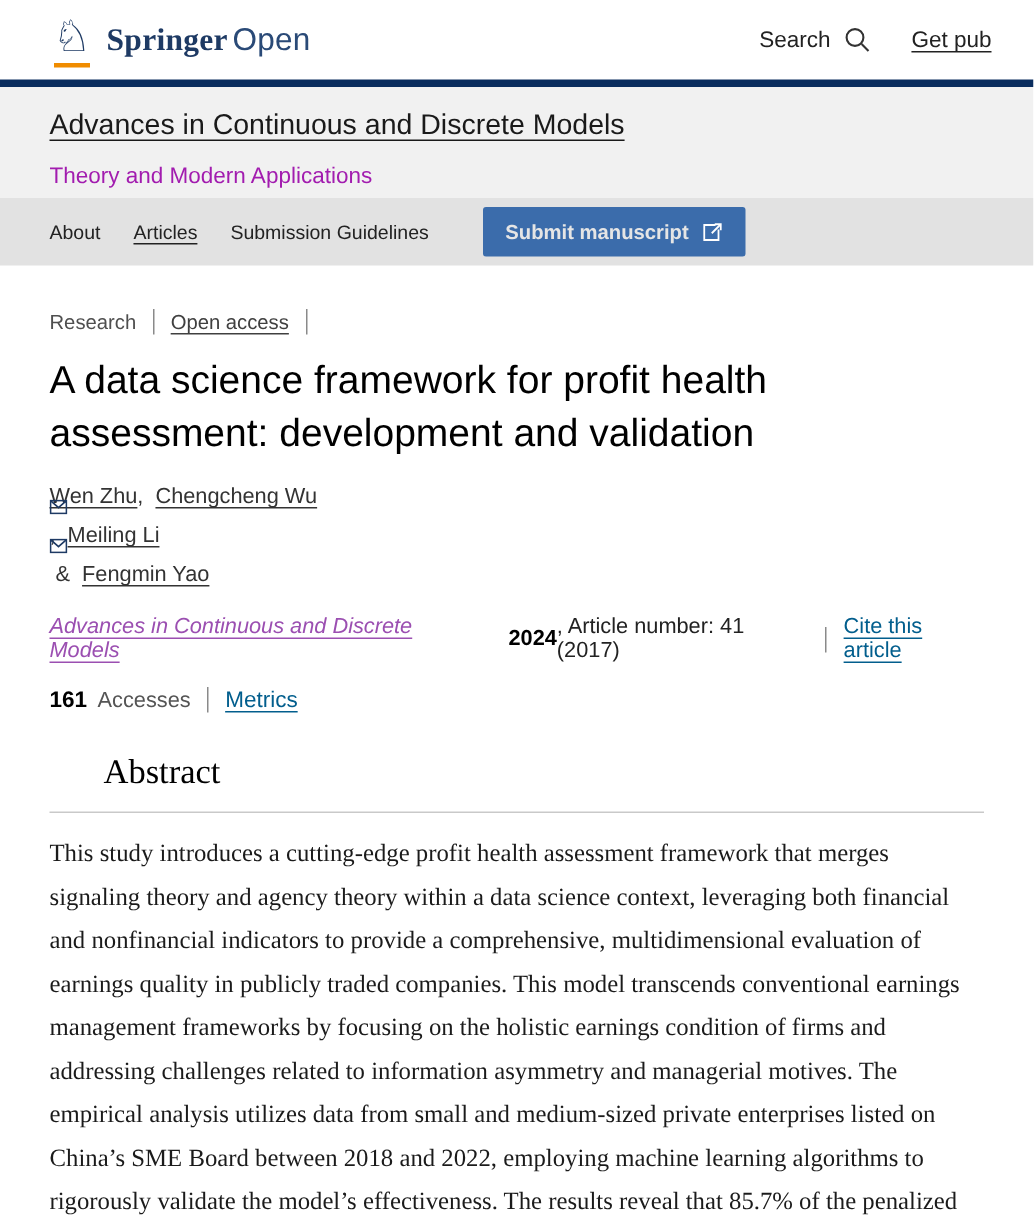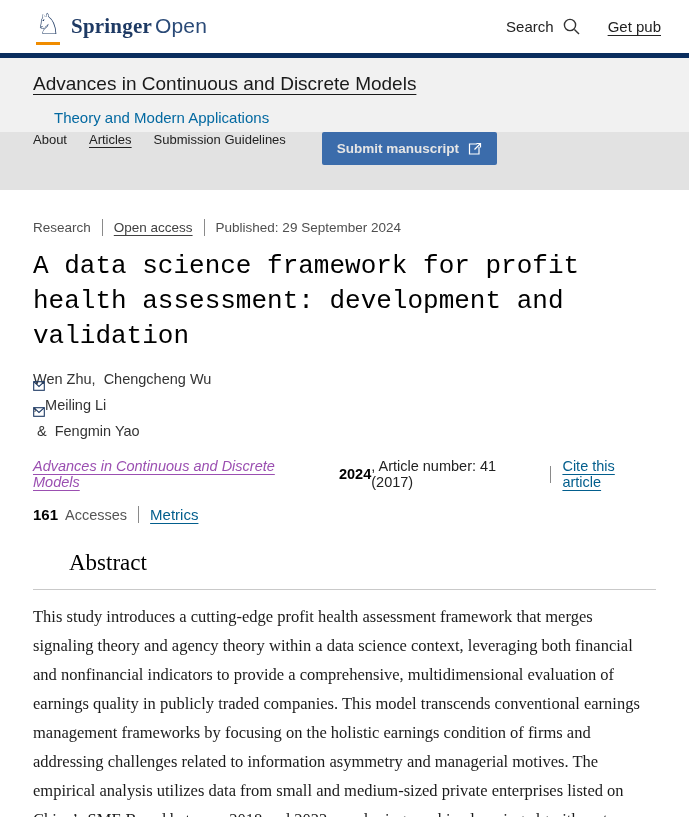--- a/index.html
+++ b/index.html
@@ -57,28 +57,28 @@
   }
   .journal-title {
     font-size: 19px;
     color: #1a1a1a;
     text-decoration: underline;
     text-underline-offset: 4px;
     text-decoration-thickness: 1px;
     display: inline-block;
     cursor: pointer;
   }
-  .journal-subtitle { margin-top: 14px; font-size: 15px; color: #0369a1; margin-left: 21px; }
+  .journal-subtitle { margin-top: 14px; font-size: 15px; color: #a21caf; }
 
   
   .journal-nav {
-    height: 58px;
+    height: 45px;
     background: #e2e2e2;
     display: flex;
-    align-items: flex-start;
+    align-items: center;
     padding: 0 33px;
     gap: 22px;
   }
   .nav-item { font-size: 13px; color: #222; cursor: pointer; }
   .nav-item.active { text-decoration: underline; text-underline-offset: 3px; }
   .submit-btn {
     margin-left: 14px;
     background: #3b6cab;
     color: #e5e5e5;
     border: none;
@@ -108,31 +108,32 @@
   }
   .open-access {
     color: #404040;
     text-decoration: underline;
     text-underline-offset: 3px;
     cursor: pointer;
   }
 
   .article-title {
     margin-top: 13px;
-    font-family: Liberation Mono, monospace;
+    font-family: Liberation Sans, sans-serif;
     font-weight: 400;
     font-size: 26px;
     line-height: 1.35;
     color: #000;
     max-width: 625px;
   }
 
   .authors-row { margin-top: 17px; font-size: 14.5px; color: #333; }
   .author-link {
     color: #333;
+    text-decoration: underline;
     text-underline-offset: 3px;
     cursor: pointer;
   }
   .author-sep { color: #333; margin-right: 4px; }
   .author-amp { color: #333; margin: 0 4px; }
   .email-icon { position: relative; top: -6px; margin-left: 2px; cursor: pointer; }
 
   .journal-row { margin-top: 19px; font-size: 14.5px; color: #222; display: flex; align-items: center; flex-wrap: nowrap; }
   .journal-link {
     font-style: italic;
@@ -226,21 +227,20 @@
   </button>
 </nav>
 
 <main class="main">
 
   <div class="meta-row">
     <span>Research</span>
     <span class="meta-sep"></span>
     <span class="open-access">Open access</span>
     <span class="meta-sep"></span>
-    <span>Published: 29 September 2024</span>
   </div>
 
   <h1 class="article-title">A data science framework for profit health assessment: development and validation</h1>
 
   <div class="authors-row">
     <span class="author-link">Wen Zhu</span><span class="author-sep">,</span>
     <span class="author-link">Chengcheng Wu</span><span class="email-icon"><svg width="12" height="10" viewBox="0 0 12 10">
           <rect x="0.7" y="0.7" width="10.6" height="8.6" fill="none" stroke="#1e3a64" stroke-width="1.1"></rect>
           <path d="M0.7 0.7 L6 5.4 L11.3 0.7" fill="none" stroke="#1e3a64" stroke-width="1.1"></path>
         </svg></span><span class="author-sep">,</span>

